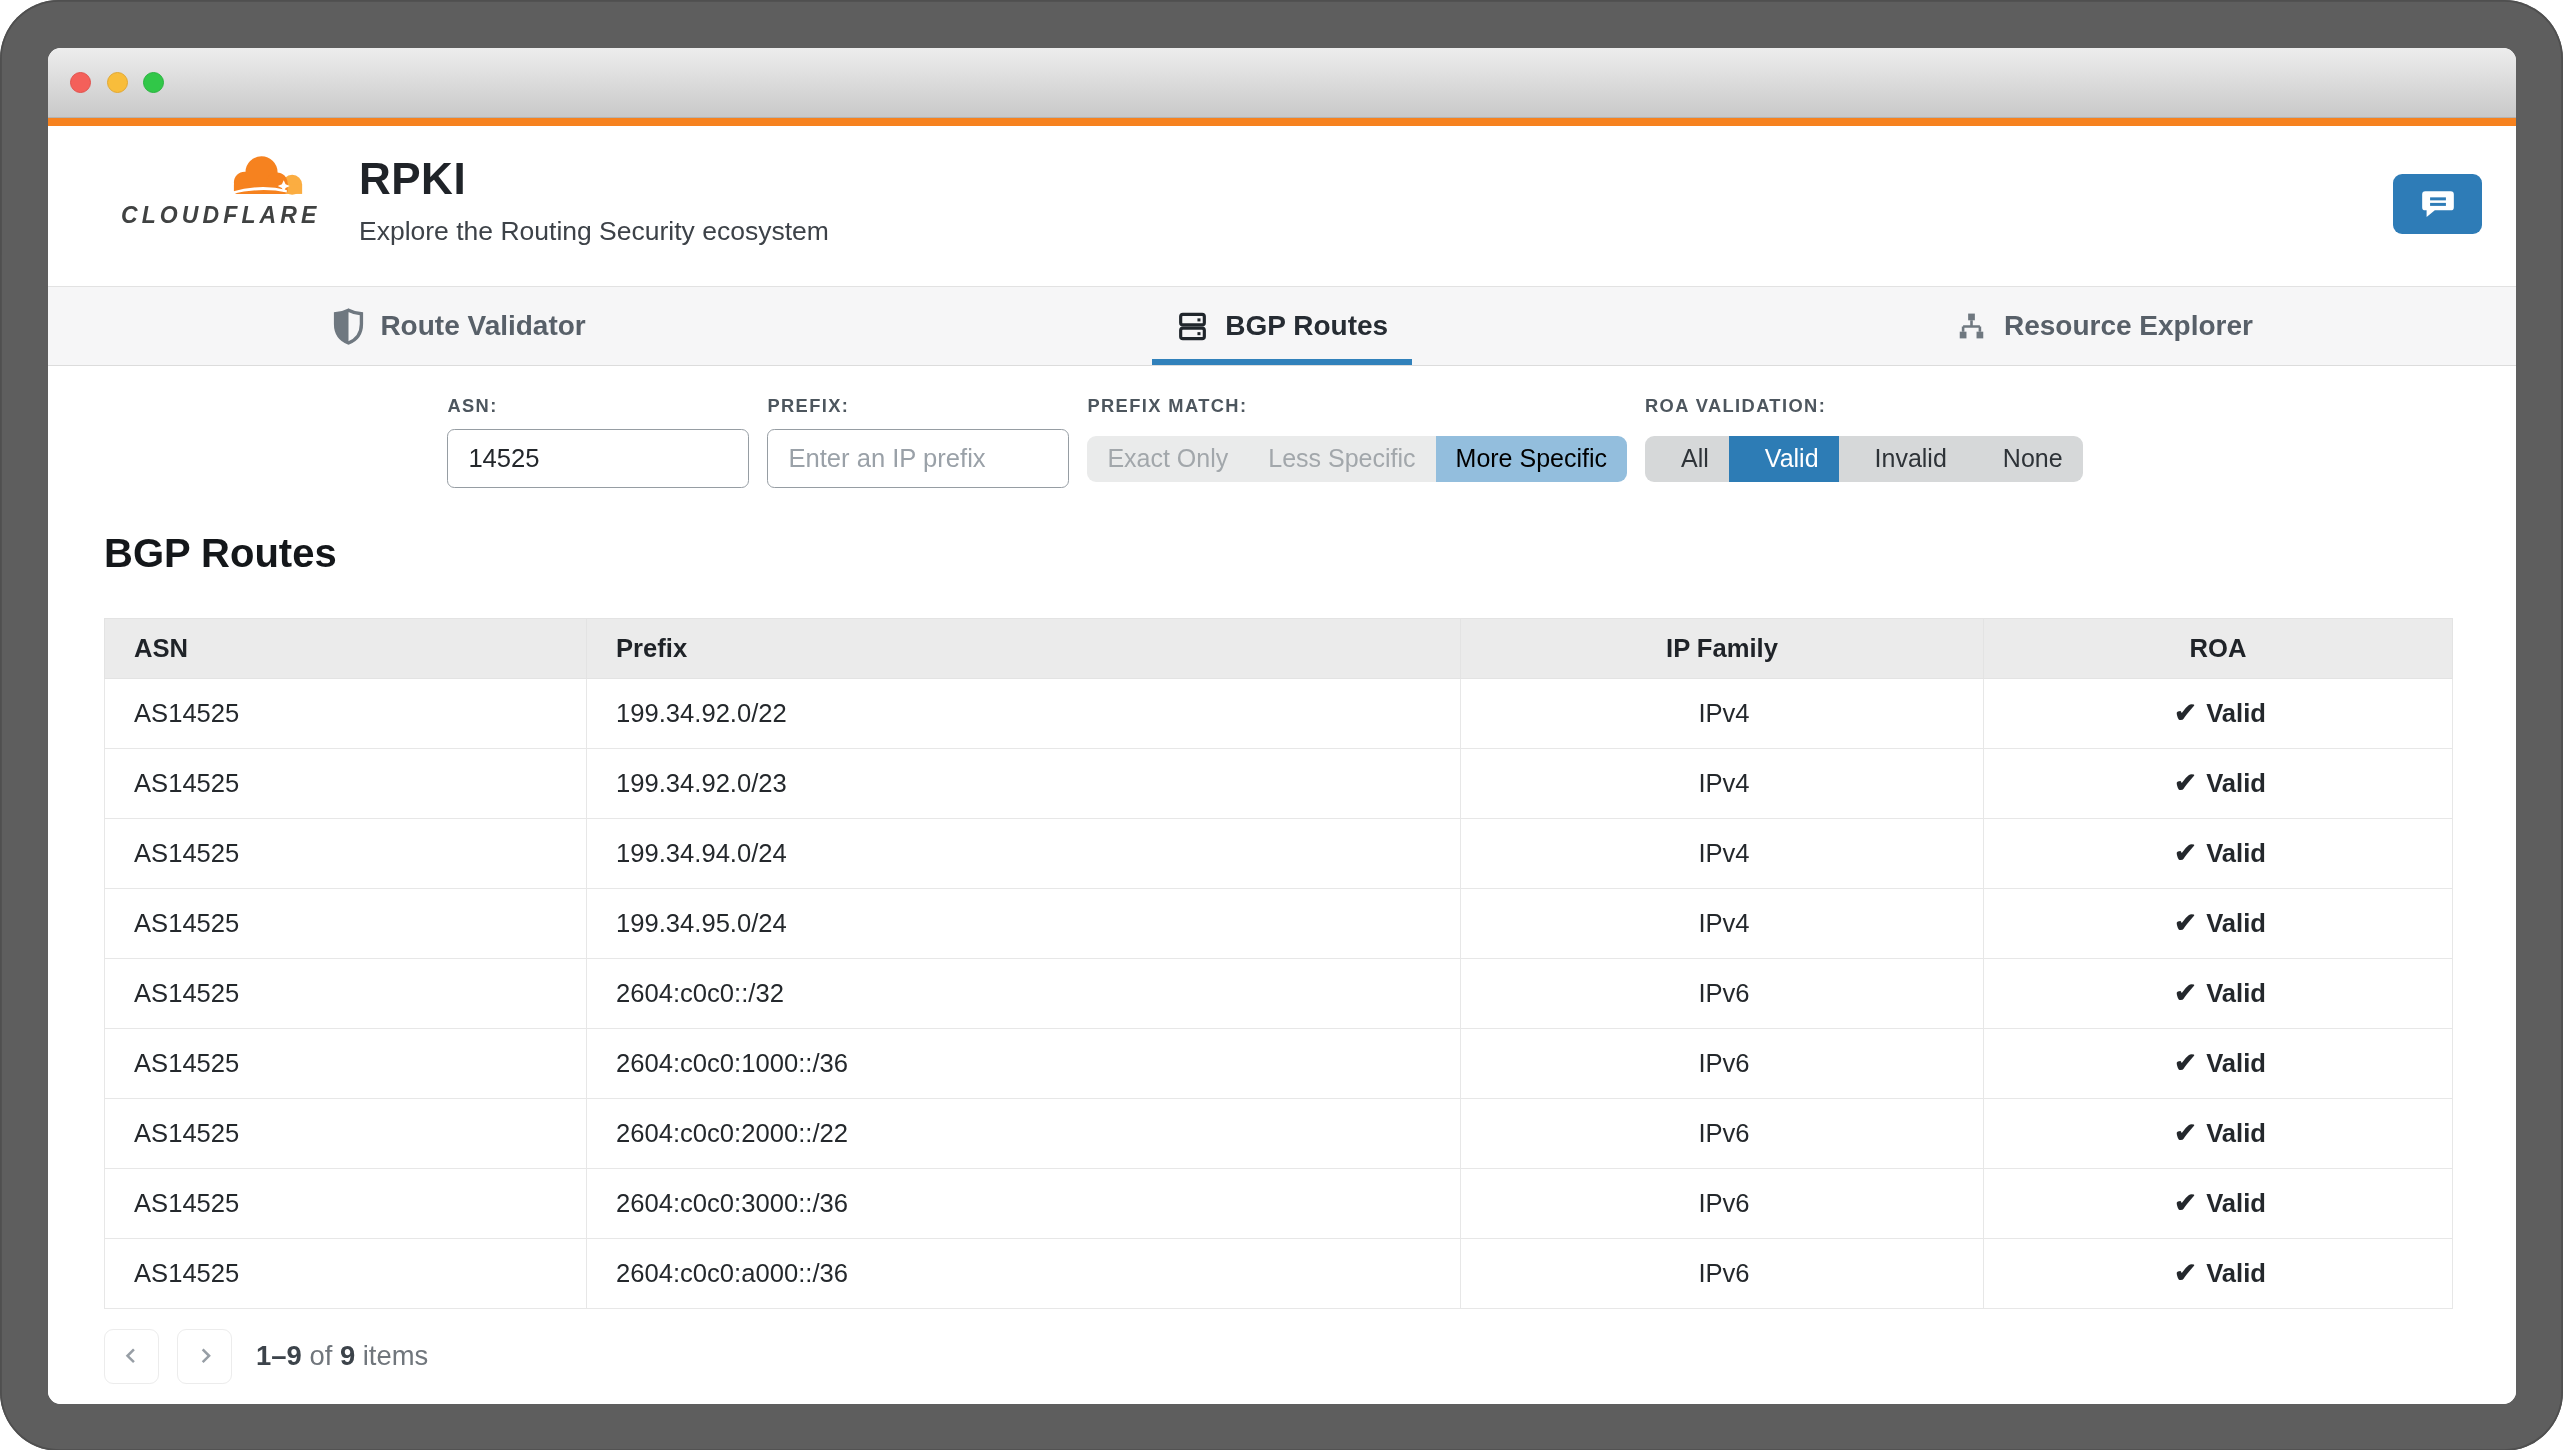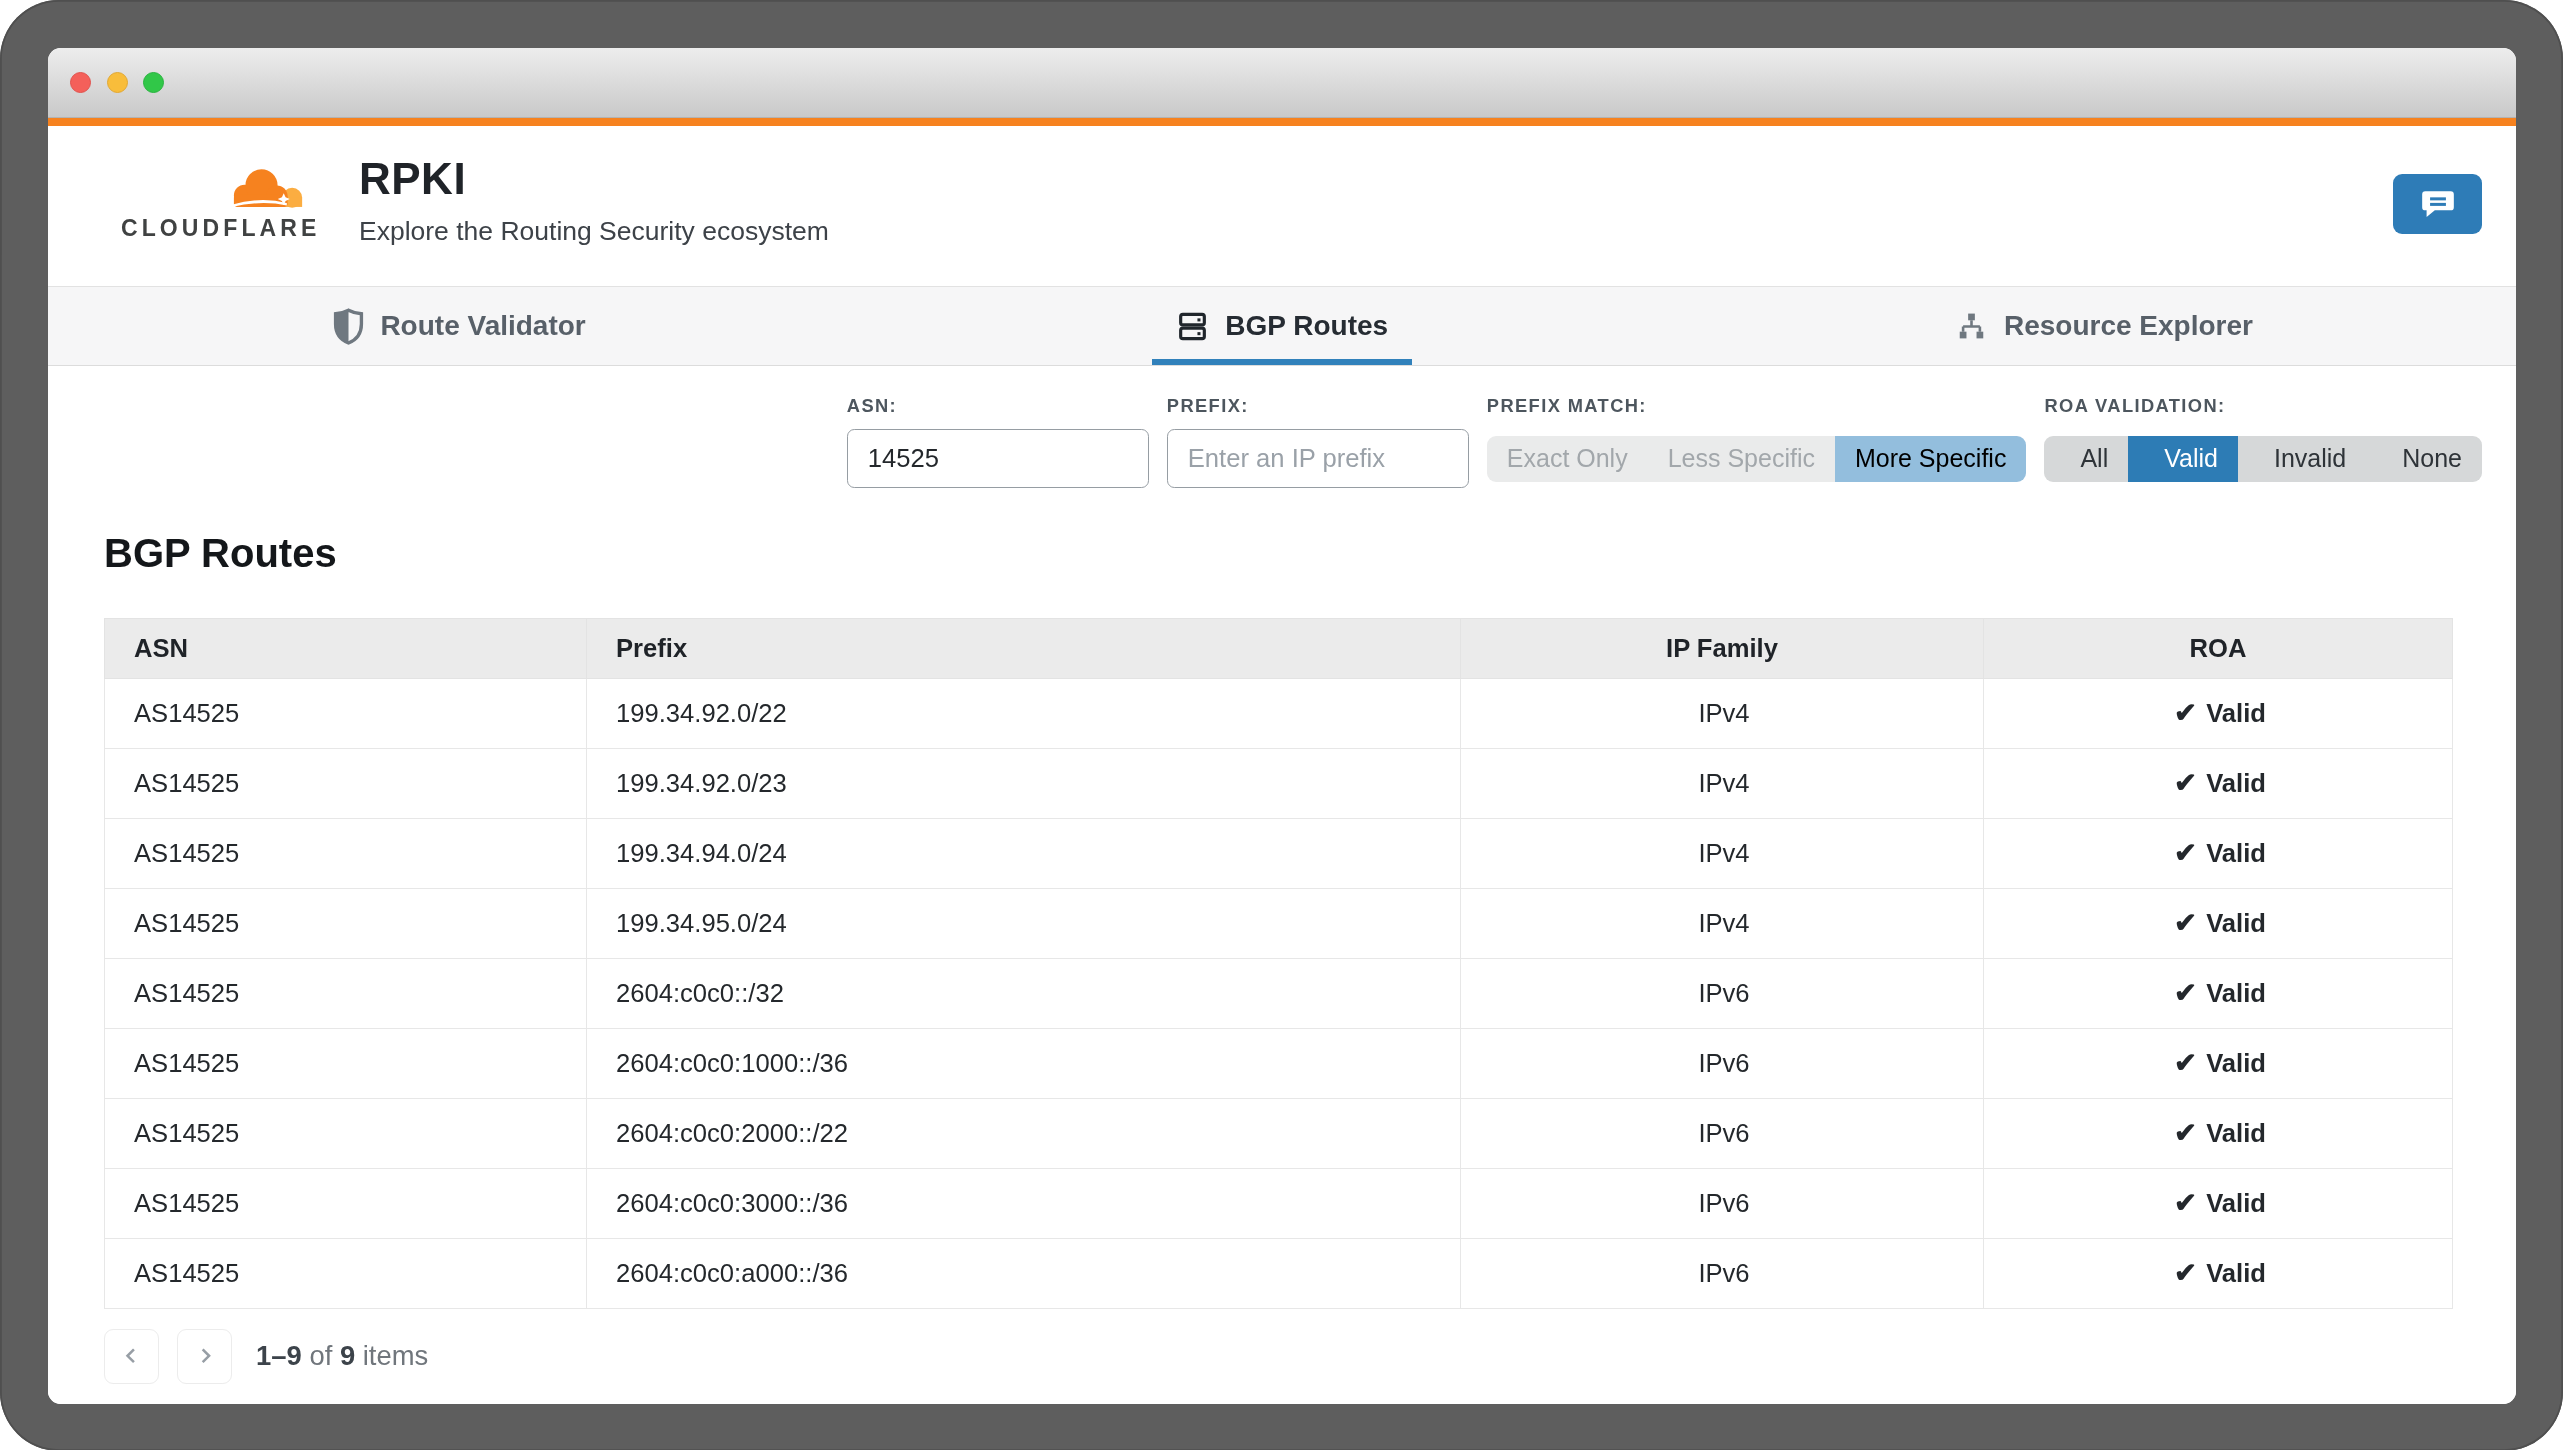--- a/index.html
+++ b/index.html
@@ -20,40 +20,40 @@
               border-bottom:0.9px solid #b3b3b3; display:flex; align-items:center; padding-left:22px; }
   .tl { width:21px; height:21px; border-radius:50%; margin-right:15.6px; display:inline-block; }
   .tl.red    { background:#f4605a; border:0.9px solid #e1524d; }
   .tl.yellow { background:#f8bd3b; border:0.9px solid #e2a832; }
   .tl.green  { background:#31c748; border:0.9px solid #28b33e; }
 
   .brandbar { height:8.2px; flex:0 0 8.2px; background:#f6821f; }
 
   
   .header { height:160px; flex:0 0 160px; background:#ffffff; display:flex; align-items:center; position:relative; }
-  .logo { position:absolute; left:73px; top:38px; width:188px; }
+  .logo { position:absolute; left:73px; top:25px; width:188px;font-style:italic; }
   .logo-cloud { display:block; margin-left:95px; }
   .logo-word { margin-top:4.6px; font-size:23px; font-weight:bold; letter-spacing:4.1px; color:#404242; white-space:nowrap; }
   .title-block { position:absolute; left:311px; top:27.4px; }
   .title-block h1 { font-size:44px; font-weight:bold; color:#1f2328; letter-spacing:0.5px; }
   .title-block p  { margin-top:12.8px; font-size:26.5px; color:#3d4248; }
   .chat-btn { position:absolute; right:34px; top:48px; width:89px; height:60px; background:#2e7cb7;
               border:none; border-radius:9.1px; display:flex; align-items:center; justify-content:center; cursor:pointer; }
 
   
   .tabbar { height:80px; flex:0 0 80px; background:#f6f6f7; border-top:0.9px solid #e2e2e2;
             border-bottom:0.9px solid #dcdcdc; display:grid; grid-template-columns:repeat(3,1fr);font-weight:bold; }
   .tabcell { display:flex; align-items:stretch; justify-content:center; }
   .tab { display:inline-flex; align-items:center; gap:16.5px; padding:6.4px 24px 0 24px;
          border-bottom:6.4px solid transparent; cursor:pointer; font-size:28px; color:#586069; }
   .tab.active { color:#262c33; border-bottom-color:#3181bb; }
   .tab .icon { display:inline-flex; }
 
   
-  .filters { flex:0 0 148px; background:#ffffff; display:flex; justify-content:flex-end;
+  .filters { flex:0 0 148px; background:#ffffff; display:flex; justify-content:center;
              align-items:flex-start; gap:18px; padding:29px 34px 0 0; }
   .fgroup label { display:block; font-size:18.3px; font-weight:bold; letter-spacing:1.4px;
                   color:#4d565e; margin-bottom:12px; text-transform:uppercase; }
   .fgroup input { width:302px; height:59px; border:1.8px solid #969da3; border-radius:7.3px;
                   font-size:25.6px; color:#23272b; padding:0 20px; outline:none;
                   font-family:"Liberation Sans",sans-serif; }
   .fgroup input::placeholder { color:#9aa1a8; }
   .segmented { display:inline-flex; height:46px; border-radius:9.1px; overflow:hidden; margin-top:6.4px; }
   .segmented .seg { display:flex; align-items:center; padding:0 20px; font-size:25px; cursor:pointer; white-space:nowrap; }
   .segmented.muted .seg { background:#eaebeb; color:#a2a7ab; }

